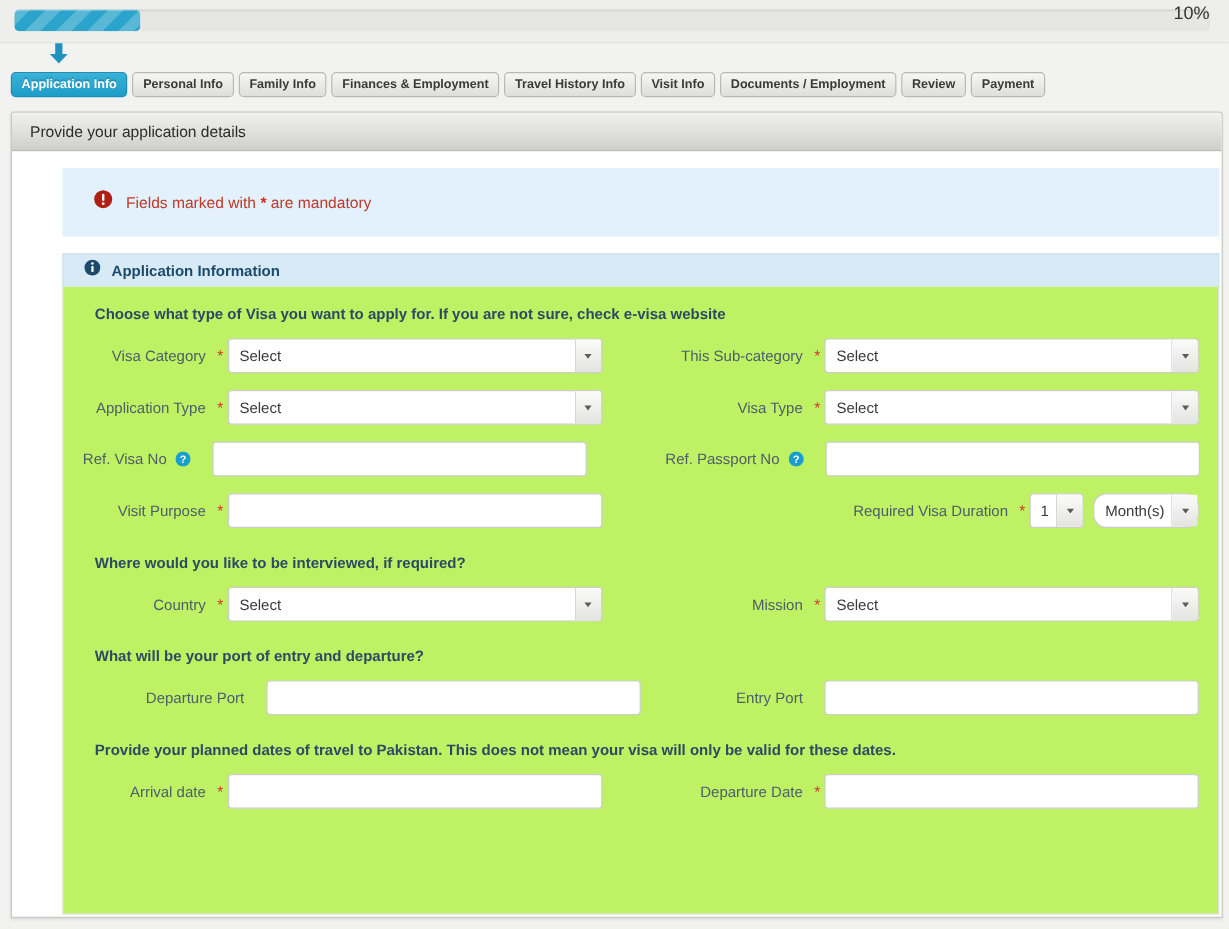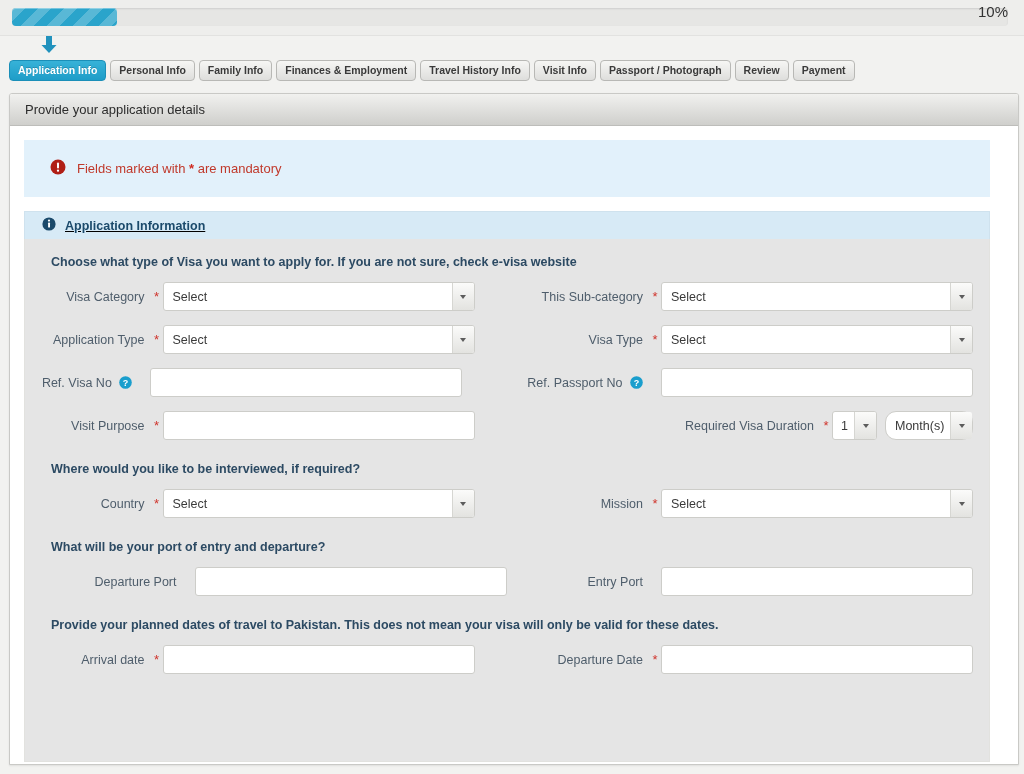--- a/index.html
+++ b/index.html
@@ -101,21 +101,21 @@
     height: 32px;
     line-height: 31px;
     padding-left: 15px;
     font-size: 13px;
     font-weight: normal;
     color: #2c2c2c;
     background: linear-gradient(to bottom, #f1f1ef 0%, #cfcfcc 100%);
     border-bottom: 1px solid #bdbdba;
   }
 
-  .panel-body { padding: 14px 28px 0 14px; }
+  .panel-body { padding: 14px 2px 0 14px; margin-left: 28px; }
 
   
   .notice {
     height: 57px;
     background: #e2f1fb;
     display: flex;
     align-items: center;
     padding-left: 26px;
     margin-bottom: 14px;
   }
@@ -128,32 +128,31 @@
 
   
   .section-head {
     height: 28px;
     background: #d7eaf6;
     display: flex;
     align-items: center;
     padding-left: 17px;
     border: 1px solid #cfe2ee;
     border-bottom: none;
-    text-decoration: underline;
   }
   .section-head-title {
     font-size: 12.5px;
     font-weight: bold;
     color: #1b4a6b;
     margin-left: 9px;
   }
   .section-body {
     border: 1px solid #e2e2df;
     border-top: none;
-    background: #e5e5e5;
+    background: #bef264;
     padding: 16px 16px 30px 16px;
     height: 523px;
   }
 
   .group-label {
     font-size: 12.5px;
     font-weight: bold;
     color: #2c4a63;
     margin: 0 0 13px 10px;
   }
@@ -249,21 +248,21 @@
   </div>
   <div class="progress-pct">10%</div>
 </div>
 
 <div class="tab-arrow">
   <svg width="22" height="22" viewBox="0 0 22 22">
     <path d="M8 2 h6 v9 h4.5 L11 19 L3.5 11 H8 Z" fill="#2192bd"></path>
   </svg>
 </div>
 
-<div class="tabs" id="tabStrip"><div class="tab active">Application Info</div><div class="tab">Personal Info</div><div class="tab">Family Info</div><div class="tab">Finances &amp; Employment</div><div class="tab">Travel History Info</div><div class="tab">Visit Info</div><div class="tab">Passport / Photograph</div><div class="tab">Review</div><div class="tab">Payment</div></div>
+<div class="tabs" id="tabStrip"><div class="tab active">Application Info</div><div class="tab">Personal Info</div><div class="tab">Family Info</div><div class="tab">Finances &amp; Employment</div><div class="tab">Travel History Info</div><div class="tab">Visit Info</div><div class="tab">Documents / Employment</div><div class="tab">Review</div><div class="tab">Payment</div></div>
 
 <div class="panel">
 
   <div class="panel-head">Provide your application details</div>
 
   <div class="panel-body">
 
     <div class="notice">
       <span>
         <svg width="16" height="16" viewBox="0 0 16 16">

